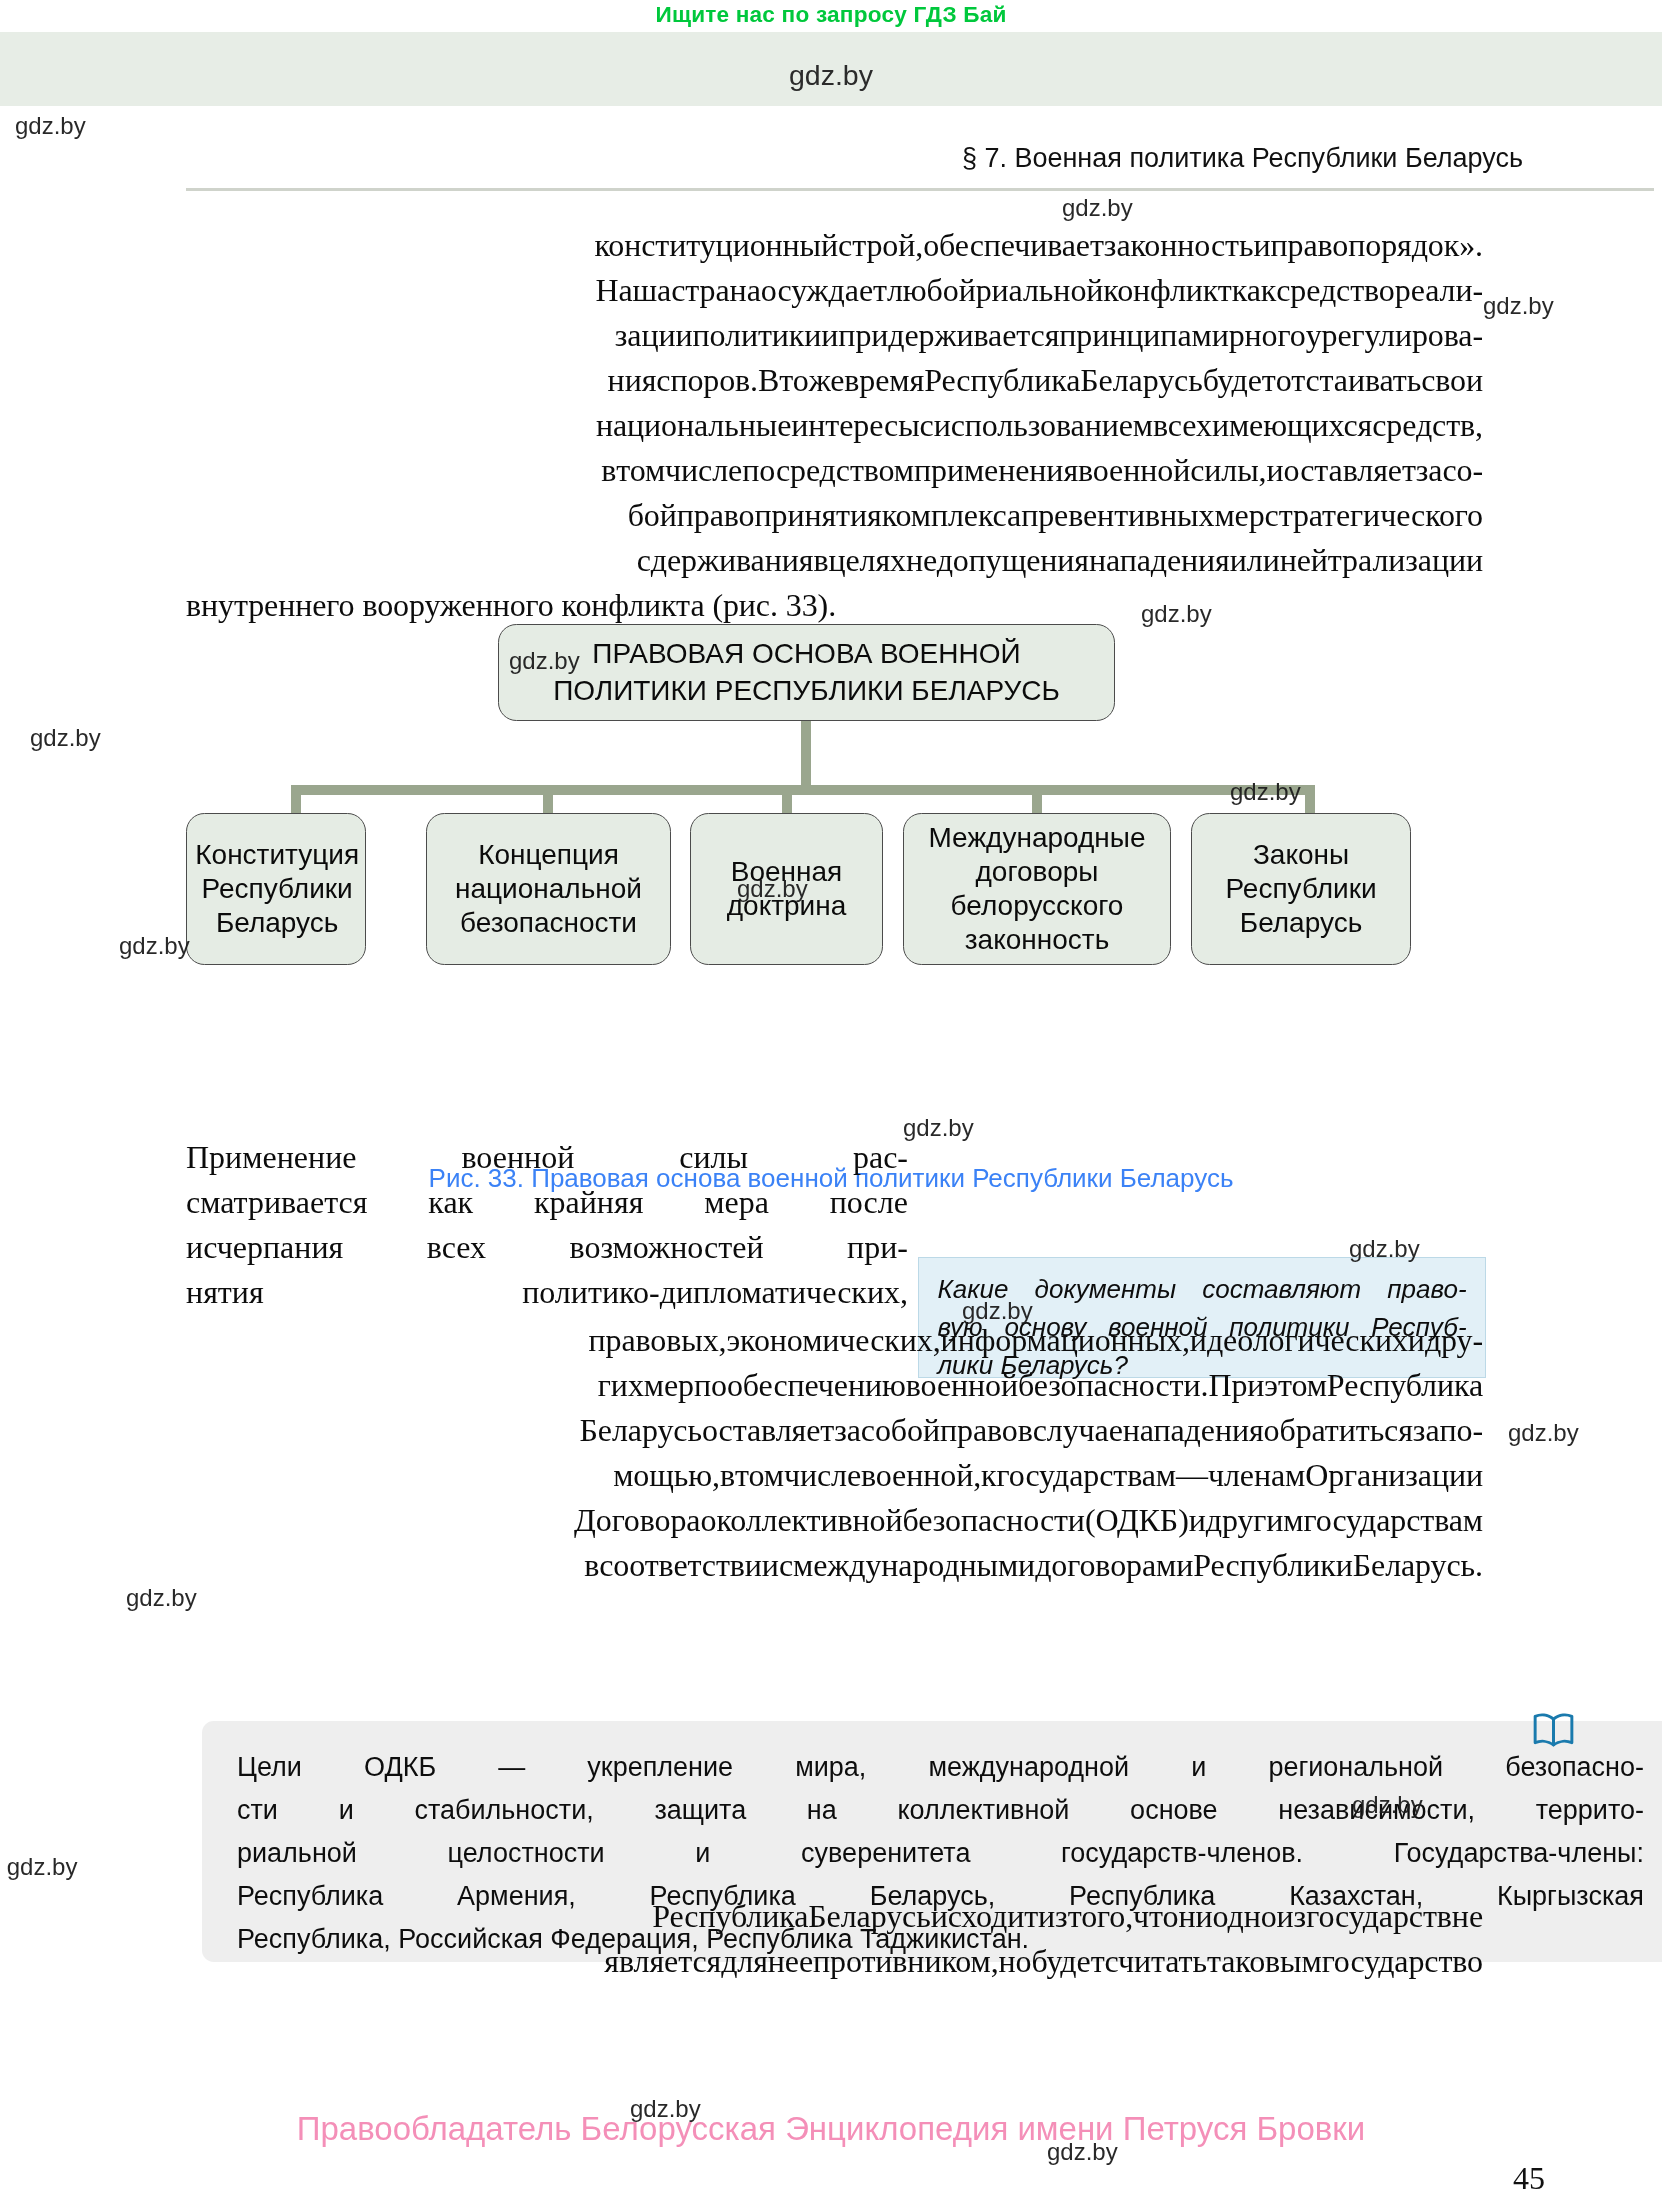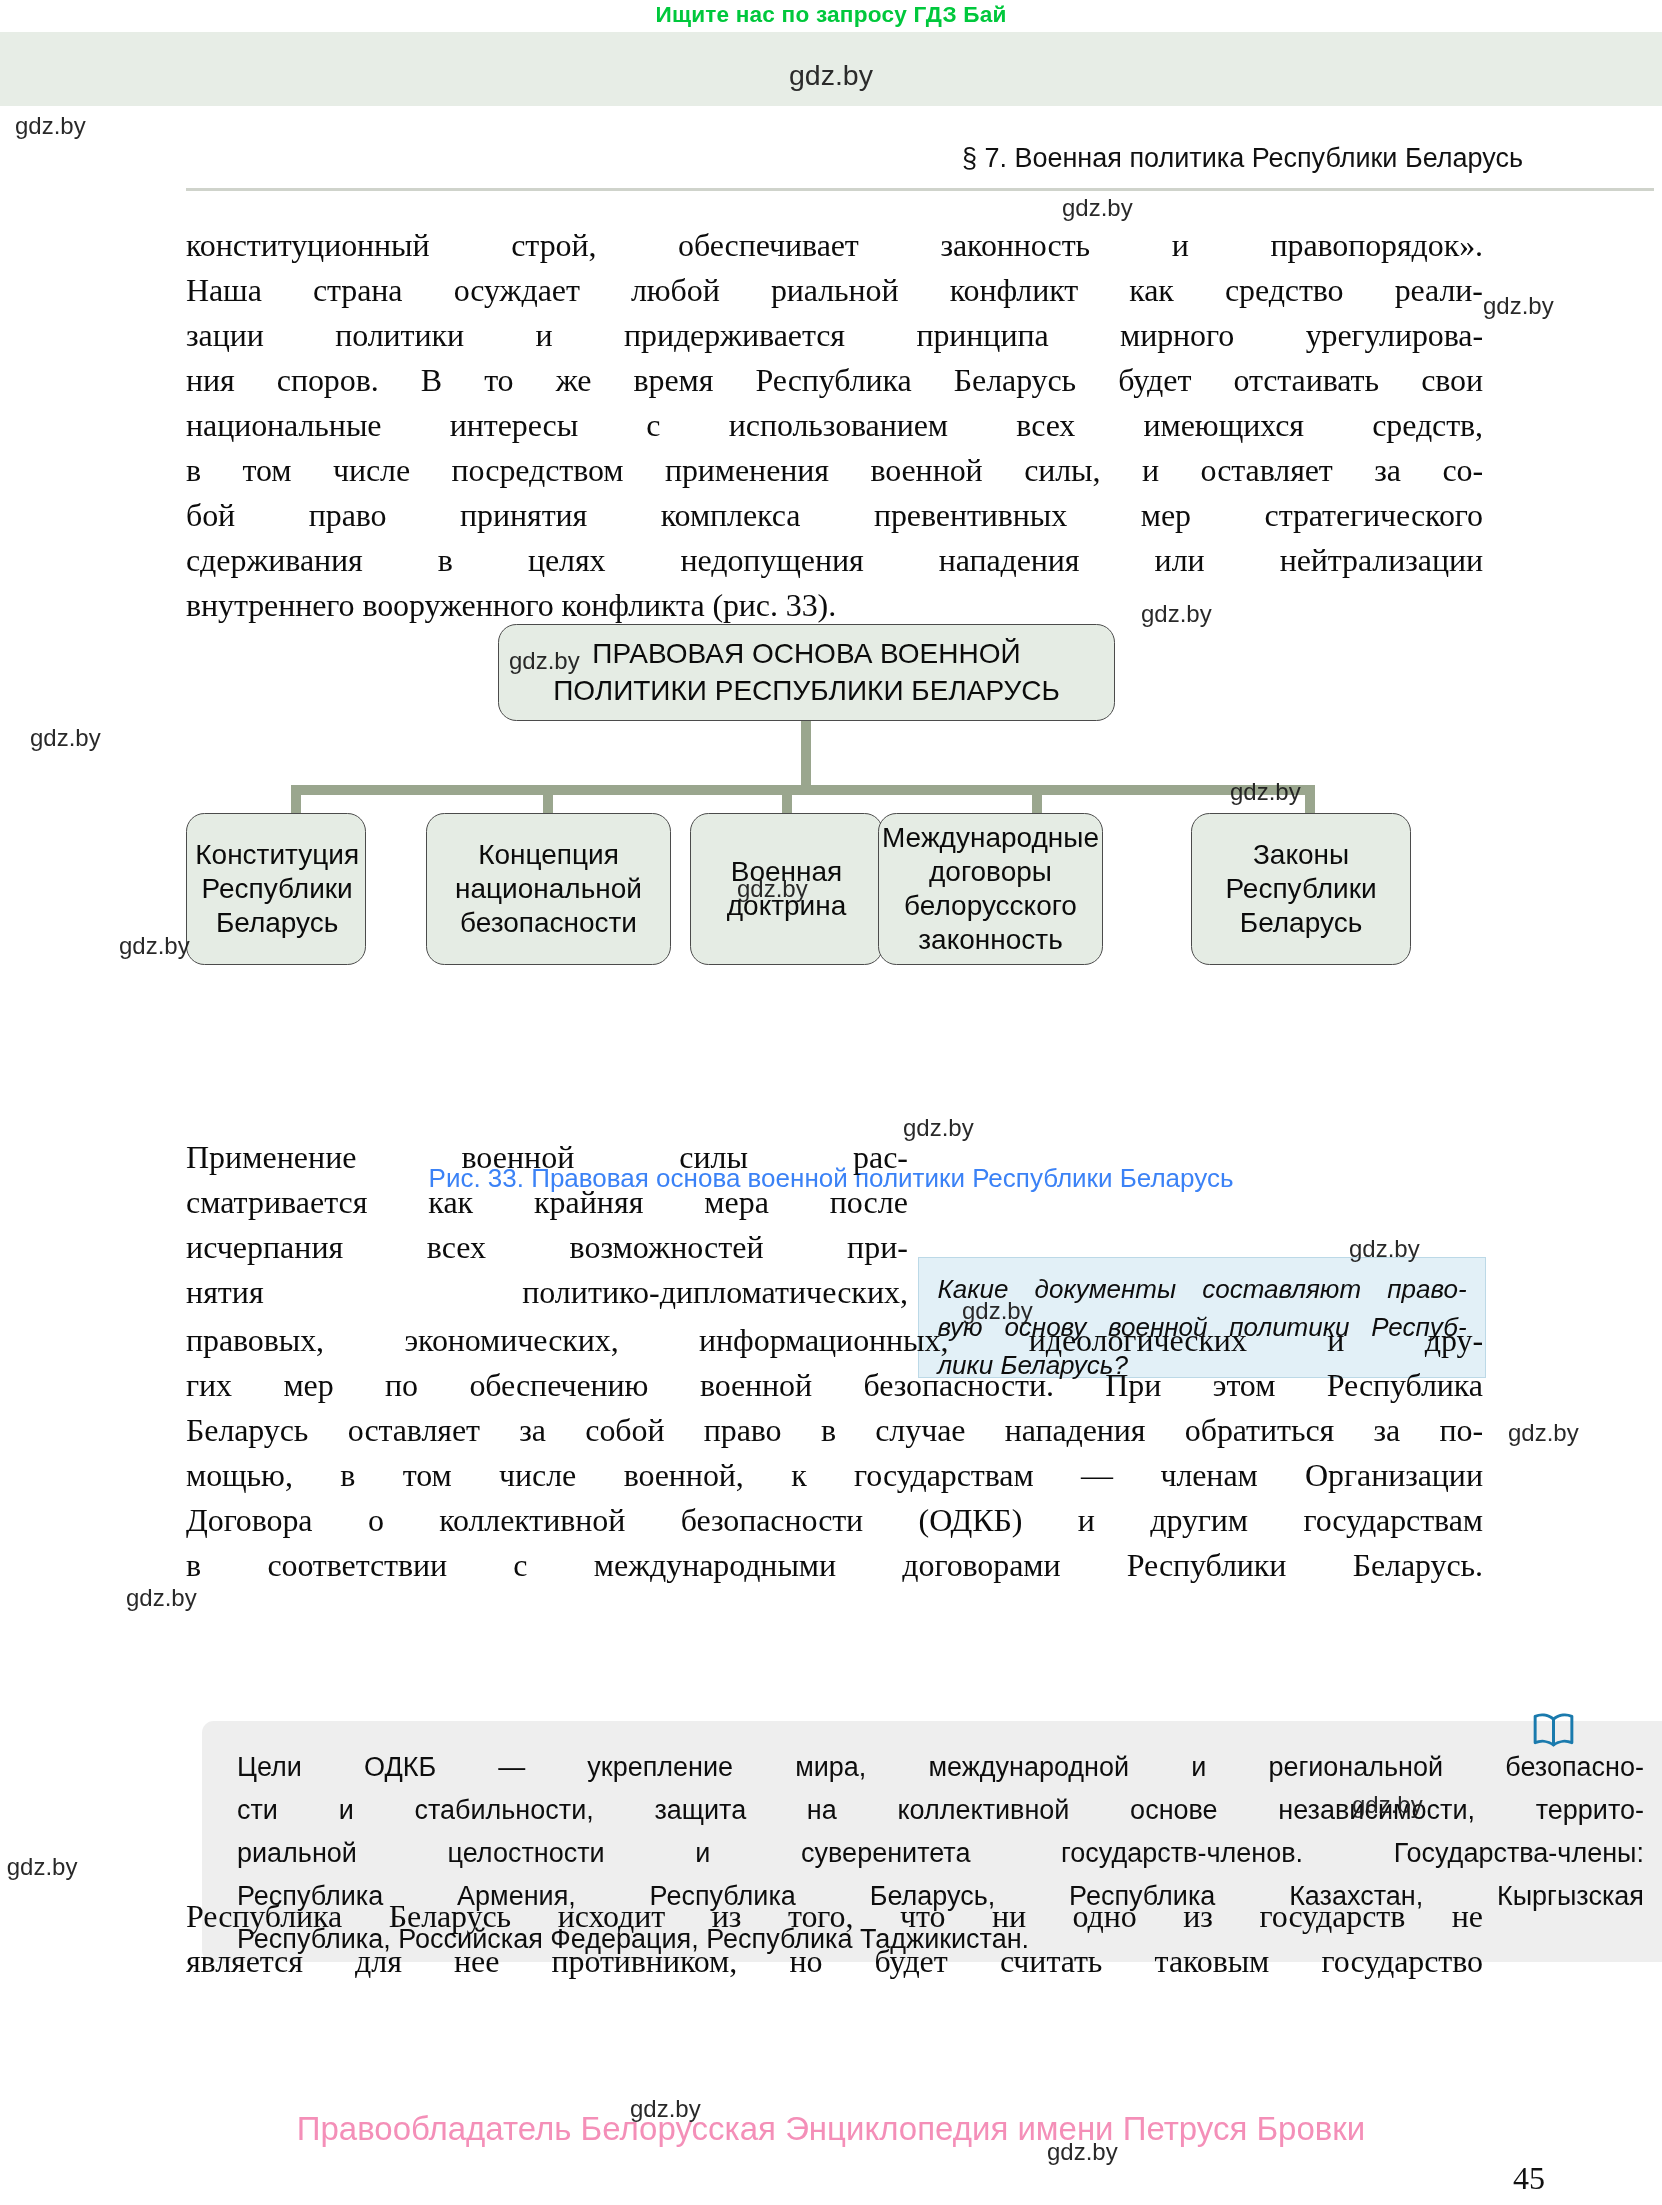--- a/index.html
+++ b/index.html
@@ -66,21 +66,21 @@
     font-family: "Liberation Serif", serif;
     font-size: 32px;
     line-height: 45px;
     color: #0c0c0c;
     text-align: justify;
     letter-spacing: -0.1px;
   }
   .para .l { display: block; white-space: nowrap; }
   .para .just {
     display: flex;
-    justify-content: space-between;
+    justify-content: flex-end;
     white-space: nowrap;
     font-family: Liberation Serif, serif;
   }
 
   #para-1 { top: 117px; }
   #para-3 { top: 1212px; width: 1297px; }
   #para-4 { top: 1788px; width: 1297px; }
 
   
   #para-2 {
@@ -114,21 +114,21 @@
     font-size: 28px; line-height: 37px;
   }
   .leaf {
     top: 196px; height: 152px;
     font-size: 28px; line-height: 34px;
     padding: 0 6.7px;
   }
   #leaf-0 { left: 186px;  width: 180px; padding-left: 9px; }
   #leaf-1 { left: 426px;  width: 245px; }
   #leaf-2 { left: 690px;  width: 193px; }
-  #leaf-3 { left: 878px; width: 225px; }
+  #leaf-3 { left: 903px; width: 268px; }
   #leaf-4 { left: 1191px; width: 220px; }
 
   .conn { position: absolute; background: #9aa68e; }
   #conn-stem  { left: 801px;  top: 104px; width: 10px;  height: 72px; }
   #conn-bar   { left: 291px;  top: 168px; width: 1024px; height: 10px; }
   .drop { position: absolute; top: 168px; width: 10px; height: 34px; background: #9aa68e; }
   #drop-0 { left: 291px; }
   #drop-1 { left: 543px; }
   #drop-2 { left: 782px; }
   #drop-3 { left: 1032px; }

